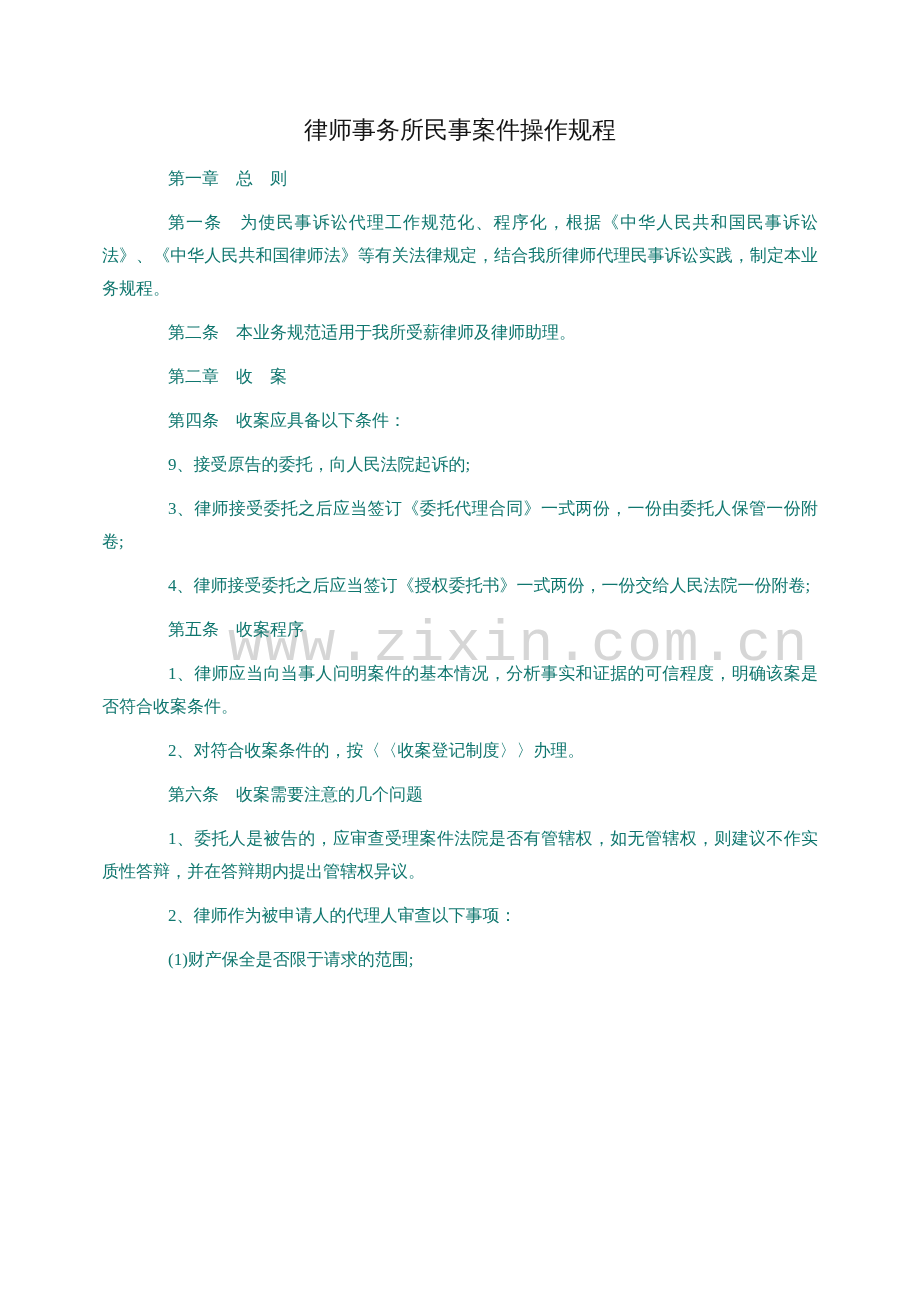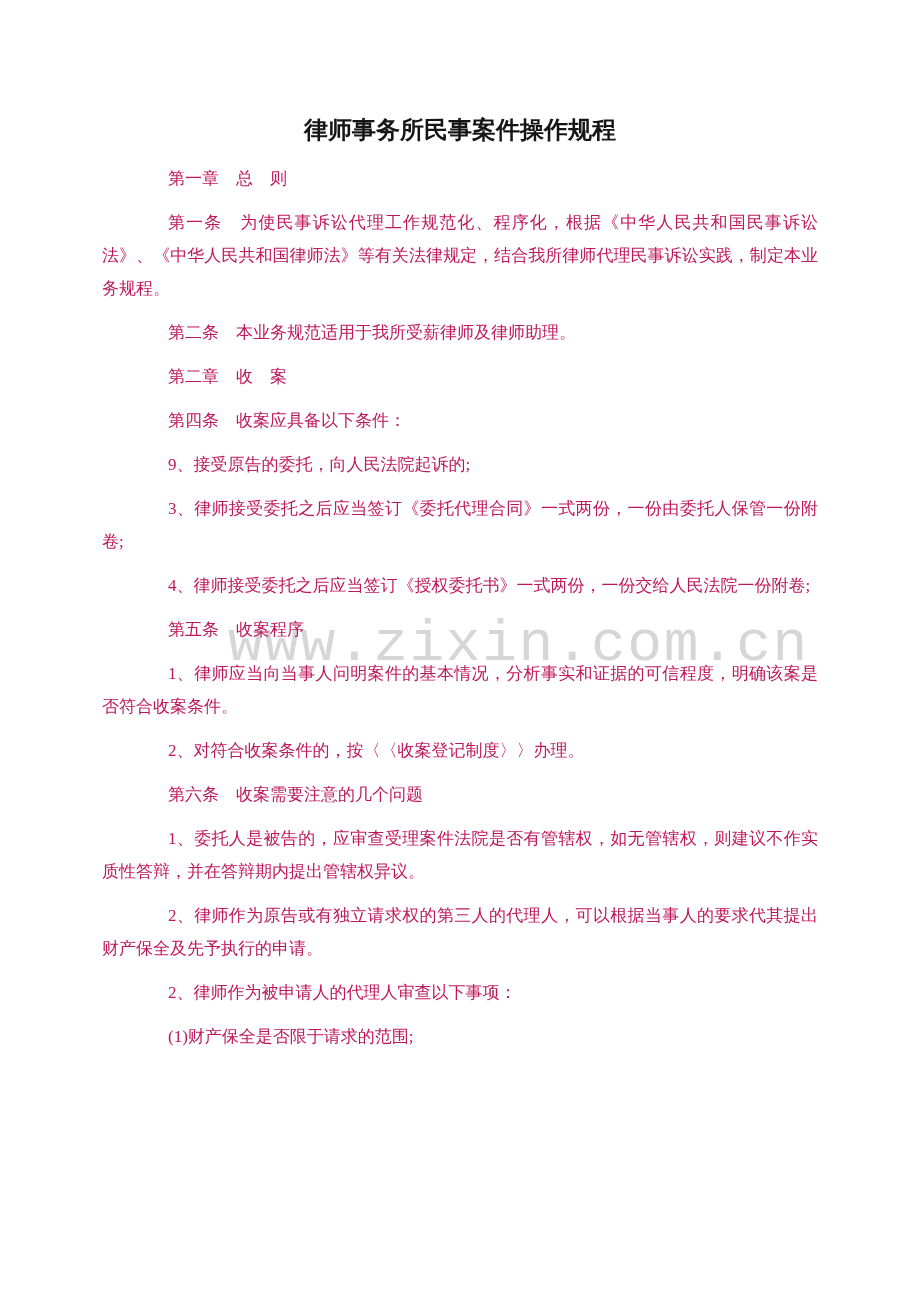--- a/index.html
+++ b/index.html
@@ -33,33 +33,33 @@
     z-index: 0;
     user-select: none;
   }
   .content {
     position: relative;
     z-index: 1;
     padding: 112px 102px 0 102px;
   }
   .doc-title {
     font-size: 24px;
-    font-weight: bold;
+    font-weight: normal;
     line-height: 36px;
     text-align: center;
     margin: 0 0 14px 0;
     color: #151515;
   }
   .doc-paragraph {
     font-size: 17px;
     line-height: 33px;
     margin: 0 0 11px 0;
     text-indent: 66px;
     text-align: justify;
-    color: #be185d;
+    color: #0f766e;
   }
 </style>
 </head>
 <body>
 
 <div class="page">
 
   <div class="watermark">www.zixin.com.cn</div>
 
   <div class="content">
@@ -72,18 +72,17 @@
     <p class="doc-paragraph">第二章　收　案</p>
     <p class="doc-paragraph">第四条　收案应具备以下条件：</p>
     <p class="doc-paragraph">9、接受原告的委托，向人民法院起诉的;</p>
     <p class="doc-paragraph">3、律师接受委托之后应当签订《委托代理合同》一式两份，一份由委托人保管一份附卷;</p>
     <p class="doc-paragraph">4、律师接受委托之后应当签订《授权委托书》一式两份，一份交给人民法院一份附卷;</p>
     <p class="doc-paragraph">第五条　收案程序</p>
     <p class="doc-paragraph">1、律师应当向当事人问明案件的基本情况，分析事实和证据的可信程度，明确该案是否符合收案条件。</p>
     <p class="doc-paragraph">2、对符合收案条件的，按〈〈收案登记制度〉〉办理。</p>
     <p class="doc-paragraph">第六条　收案需要注意的几个问题</p>
     <p class="doc-paragraph">1、委托人是被告的，应审查受理案件法院是否有管辖权，如无管辖权，则建议不作实质性答辩，并在答辩期内提出管辖权异议。</p>
-    <p class="doc-paragraph">2、律师作为原告或有独立请求权的第三人的代理人，可以根据当事人的要求代其提出财产保全及先予执行的申请。</p>
     <p class="doc-paragraph">2、律师作为被申请人的代理人审查以下事项：</p>
     <p class="doc-paragraph">(1)财产保全是否限于请求的范围;</p>
 
   </div>
 </div>
 
 </body></html>

